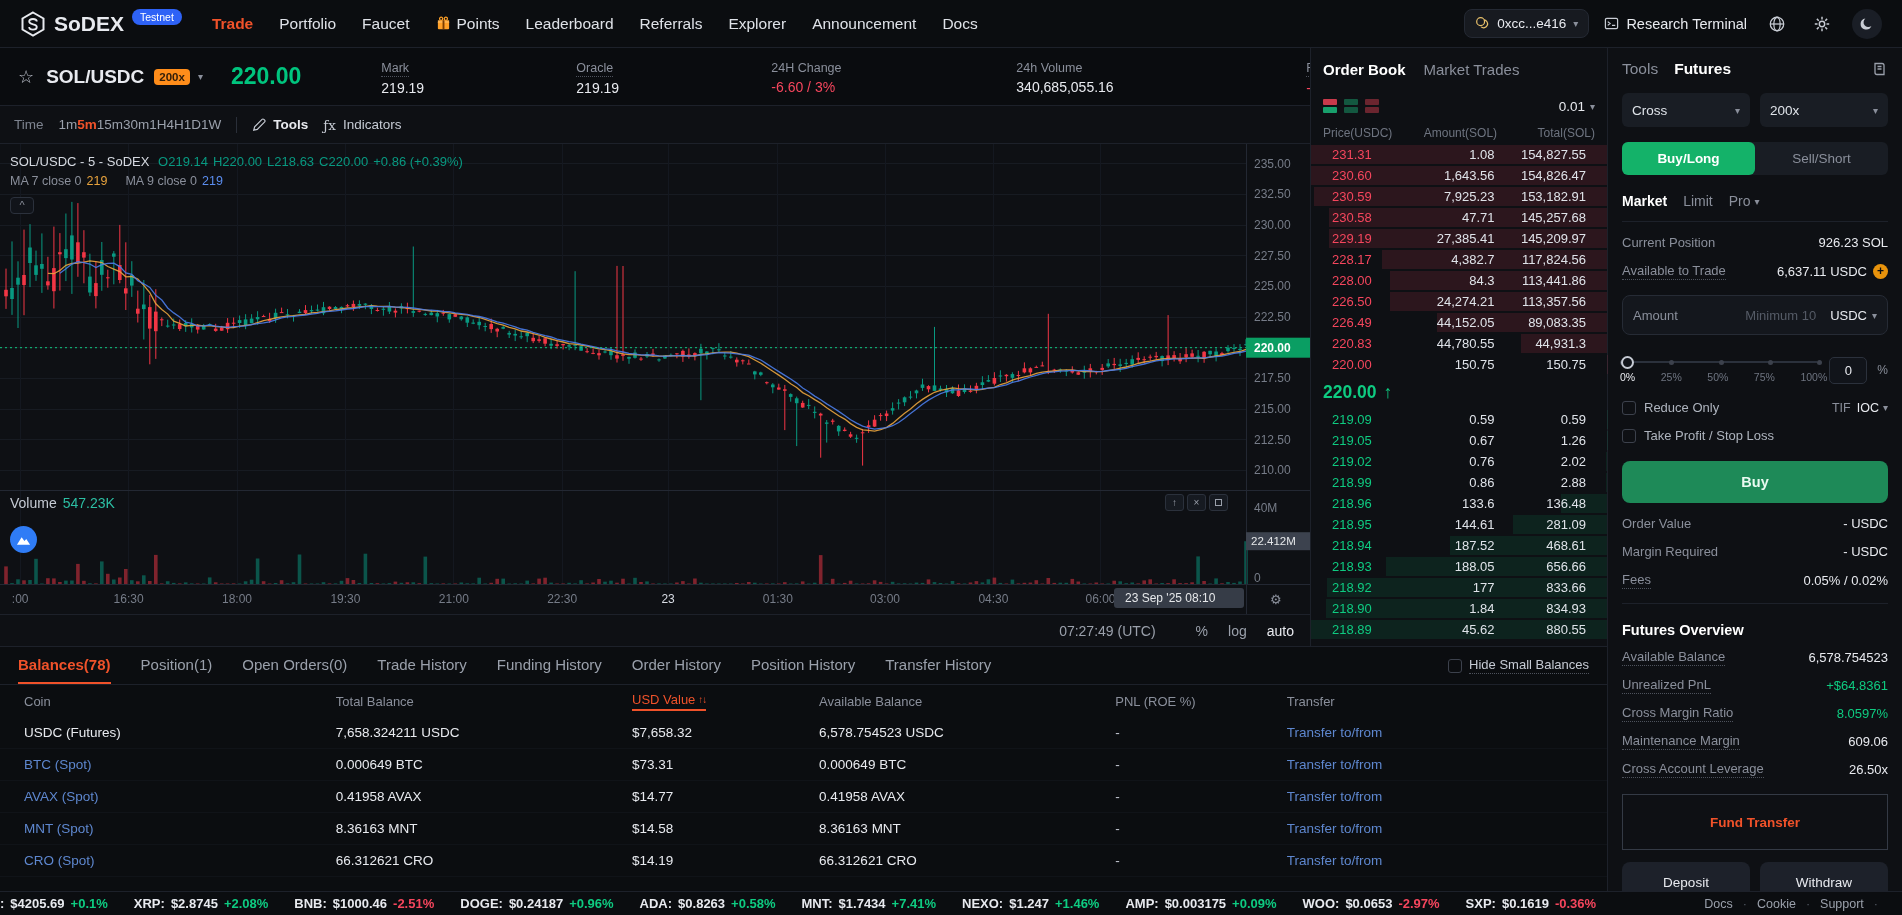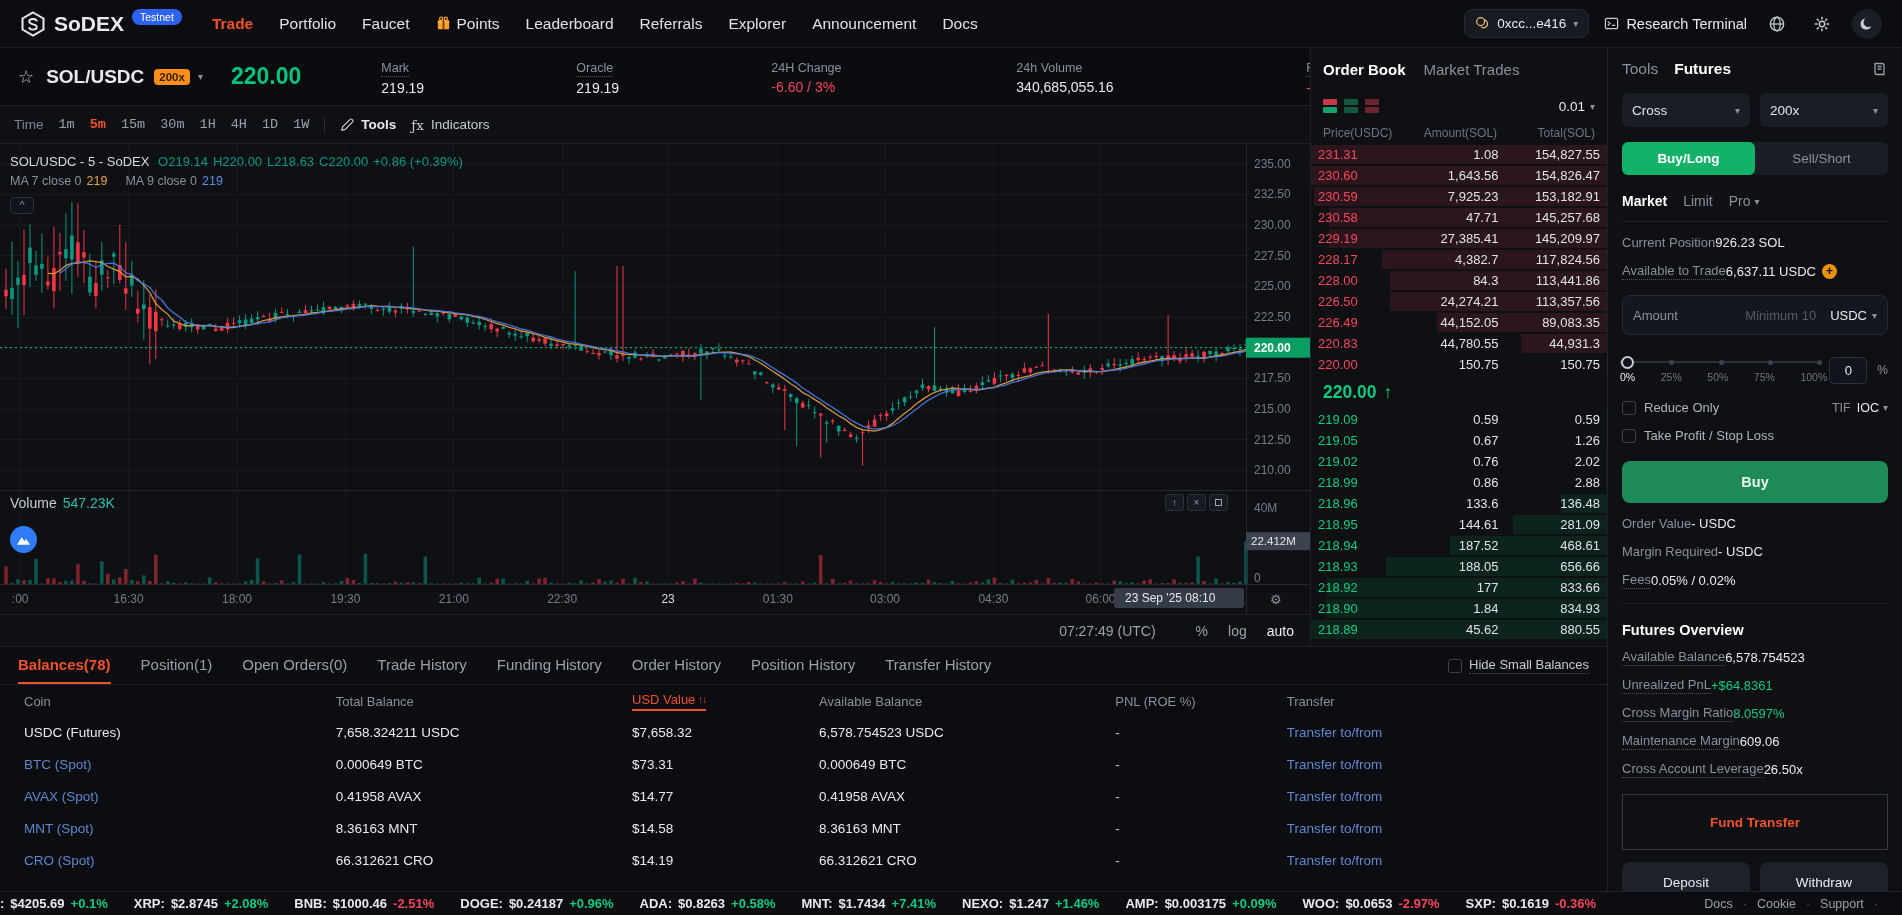--- a/index.html
+++ b/index.html
@@ -39,21 +39,21 @@
   .stats{display:flex;margin-left:80px;gap:135px;}
   .stat-label{font-size:12.5px;color:var(--txt2);display:inline-block;white-space:nowrap;}
   .stat-label.dotted{border-bottom:1px dotted #4d525c;padding-bottom:1px;}
   .stat-valrow{margin-top:3px;font-size:14px;display:flex;gap:18px;white-space:nowrap;}
   .stat-value.red{color:var(--red);}
   .stat-0{min-width:60px}.stat-1{min-width:60px}.stat-2{min-width:110px}.stat-3{min-width:155px}
 
   
   .chart-toolbar{height:38px;display:flex;align-items:center;padding:0 14px;border-bottom:1px solid var(--border);gap:15px;background:var(--panel);}
   .tt-label{color:#7d838f;font-size:13.5px;}
-  .intervals{display:flex;gap:15px;font-family:Liberation Mono, monospace;}
+  .intervals{display:flex;}
   .interval{color:#9aa0ab;font-size:13.5px;cursor:pointer;}
   .interval.active{color:var(--accent);font-weight:bold;}
   .tb-sep{width:1px;height:16px;background:#2a2f39;}
   .tools{display:flex;gap:7px;align-items:center;font-size:13.5px;color:#e8eaef;font-weight:bold;cursor:pointer;}
   .indicators{display:flex;gap:7px;align-items:center;font-size:13.5px;color:#c6cbd4;cursor:pointer;}
   .fx{font-family:"DejaVu Serif",serif;}
 
   
   .chart-area{height:470px;position:relative;background:var(--panel);}
   #chart-svg{position:absolute;left:0;top:0;font-family:inherit;}
@@ -83,21 +83,21 @@
   .ob-tab{font-size:15px;color:var(--txt2);cursor:pointer;}
   .ob-tab.active{color:#fff;font-weight:bold;}
   .ob-settings{height:32px;display:flex;align-items:center;gap:7px;padding:0 12px;justify-content:space-between;}
   .ob-mode{display:inline-flex;flex-direction:column;gap:2px;cursor:pointer;}
   .ob-mode i{width:14px;height:6px;border-radius:1px;display:block;}
   .ob-mode.dim{opacity:0.5;}
   .m-red{background:#c83a4b;} .m-green{background:#18a06c;}
   .ob-precision{margin-left:auto;display:flex;align-items:center;gap:5px;font-size:13.5px;color:#e8eaef;cursor:pointer;}
   .ob-cols{display:flex;padding:0 12px;height:22px;align-items:center;font-size:12px;color:#6e7480;}
   .ob-c0{width:31%;} .ob-c1{width:33%;text-align:right;} .ob-c2{width:36%;text-align:right;}
-  .ob-row{position:relative;display:flex;align-items:center;height:21px;padding:0 7px;font-size:13px;cursor:pointer;}
+  .ob-row{position:relative;display:flex;align-items:center;height:21px;padding:0 21px;font-size:13px;cursor:pointer;}
   .ob-row span{position:relative;z-index:1;}
   .ob-depth{position:absolute;top:1px;bottom:1px;right:0;z-index:0;}
   .ob-depth.ask{background:rgba(246,70,93,0.13);}
   .ob-depth.bid{background:rgba(14,203,129,0.10);}
   .ob-price{width:31%;}
   .ob-price.ask{color:var(--red);} .ob-price.bid{color:var(--green);}
   .ob-amt{width:33%;text-align:right;color:#dfe3e9;}
   .ob-total{width:36%;text-align:right;color:#dfe3e9;}
   .ob-mid{height:34px;display:flex;align-items:center;gap:7px;padding:0 12px;font-size:17.5px;font-weight:bold;color:var(--green);cursor:pointer;}
 
@@ -109,21 +109,21 @@
   .tp-book{margin-left:auto;cursor:pointer;display:flex;}
   .tp-selects{display:flex;gap:10px;margin-top:15px;}
   .tp-select{flex:1;height:34px;background:#191d24;border-radius:6px;display:flex;align-items:center;justify-content:space-between;padding:0 10px;font-size:13.5px;color:#dfe3e9;cursor:pointer;}
   .tp-side{display:flex;margin-top:15px;background:#191d24;border-radius:6px;height:33px;}
   .side-buy{flex:1;background:#14b269;color:#fff;font-weight:bold;font-size:13.5px;display:flex;align-items:center;justify-content:center;border-radius:6px;cursor:pointer;}
   .side-sell{flex:1;color:var(--txt2);font-size:13.5px;display:flex;align-items:center;justify-content:center;cursor:pointer;}
   .tp-ordertypes{display:flex;gap:16px;margin-top:18px;align-items:center;}
   .ot{font-size:14px;color:var(--txt2);cursor:pointer;display:flex;gap:4px;align-items:center;}
   .ot.active{color:#fff;font-weight:bold;}
   .tp-divider{height:1px;background:var(--border);margin-top:12px;}
-  .tp-row{display:flex;align-items:center;margin-top:13px;font-size:13px;}
+  .tp-row{display:flex;justify-content:space-between;align-items:center;margin-top:13px;font-size:13px;}
   .tp-row .lbl{color:var(--txt2);}
   .tp-row .val{color:#e8eaef;}
   .val.green{color:var(--green);}
   .dotted{border-bottom:1px dotted #4d525c;padding-bottom:1px;}
   .with-plus{display:flex;align-items:center;gap:6px;}
   .plus-icon{width:15px;height:15px;border-radius:50%;background:#e8930c;color:#0b0d10;font-size:12px;font-weight:bold;line-height:15px;text-align:center;cursor:pointer;}
   .amount-input{margin-top:15px;height:40px;background:#14171d;border:1px solid #262b35;border-radius:8px;display:flex;align-items:center;padding:0 10px;font-size:13px;cursor:text;}
   .amount-input .lbl{color:var(--txt2);}
   .amount-input .placeholder{margin-left:auto;color:#555b66;}
   .amount-input .unit{margin-left:14px;color:#e8eaef;display:flex;gap:5px;align-items:center;cursor:pointer;}

